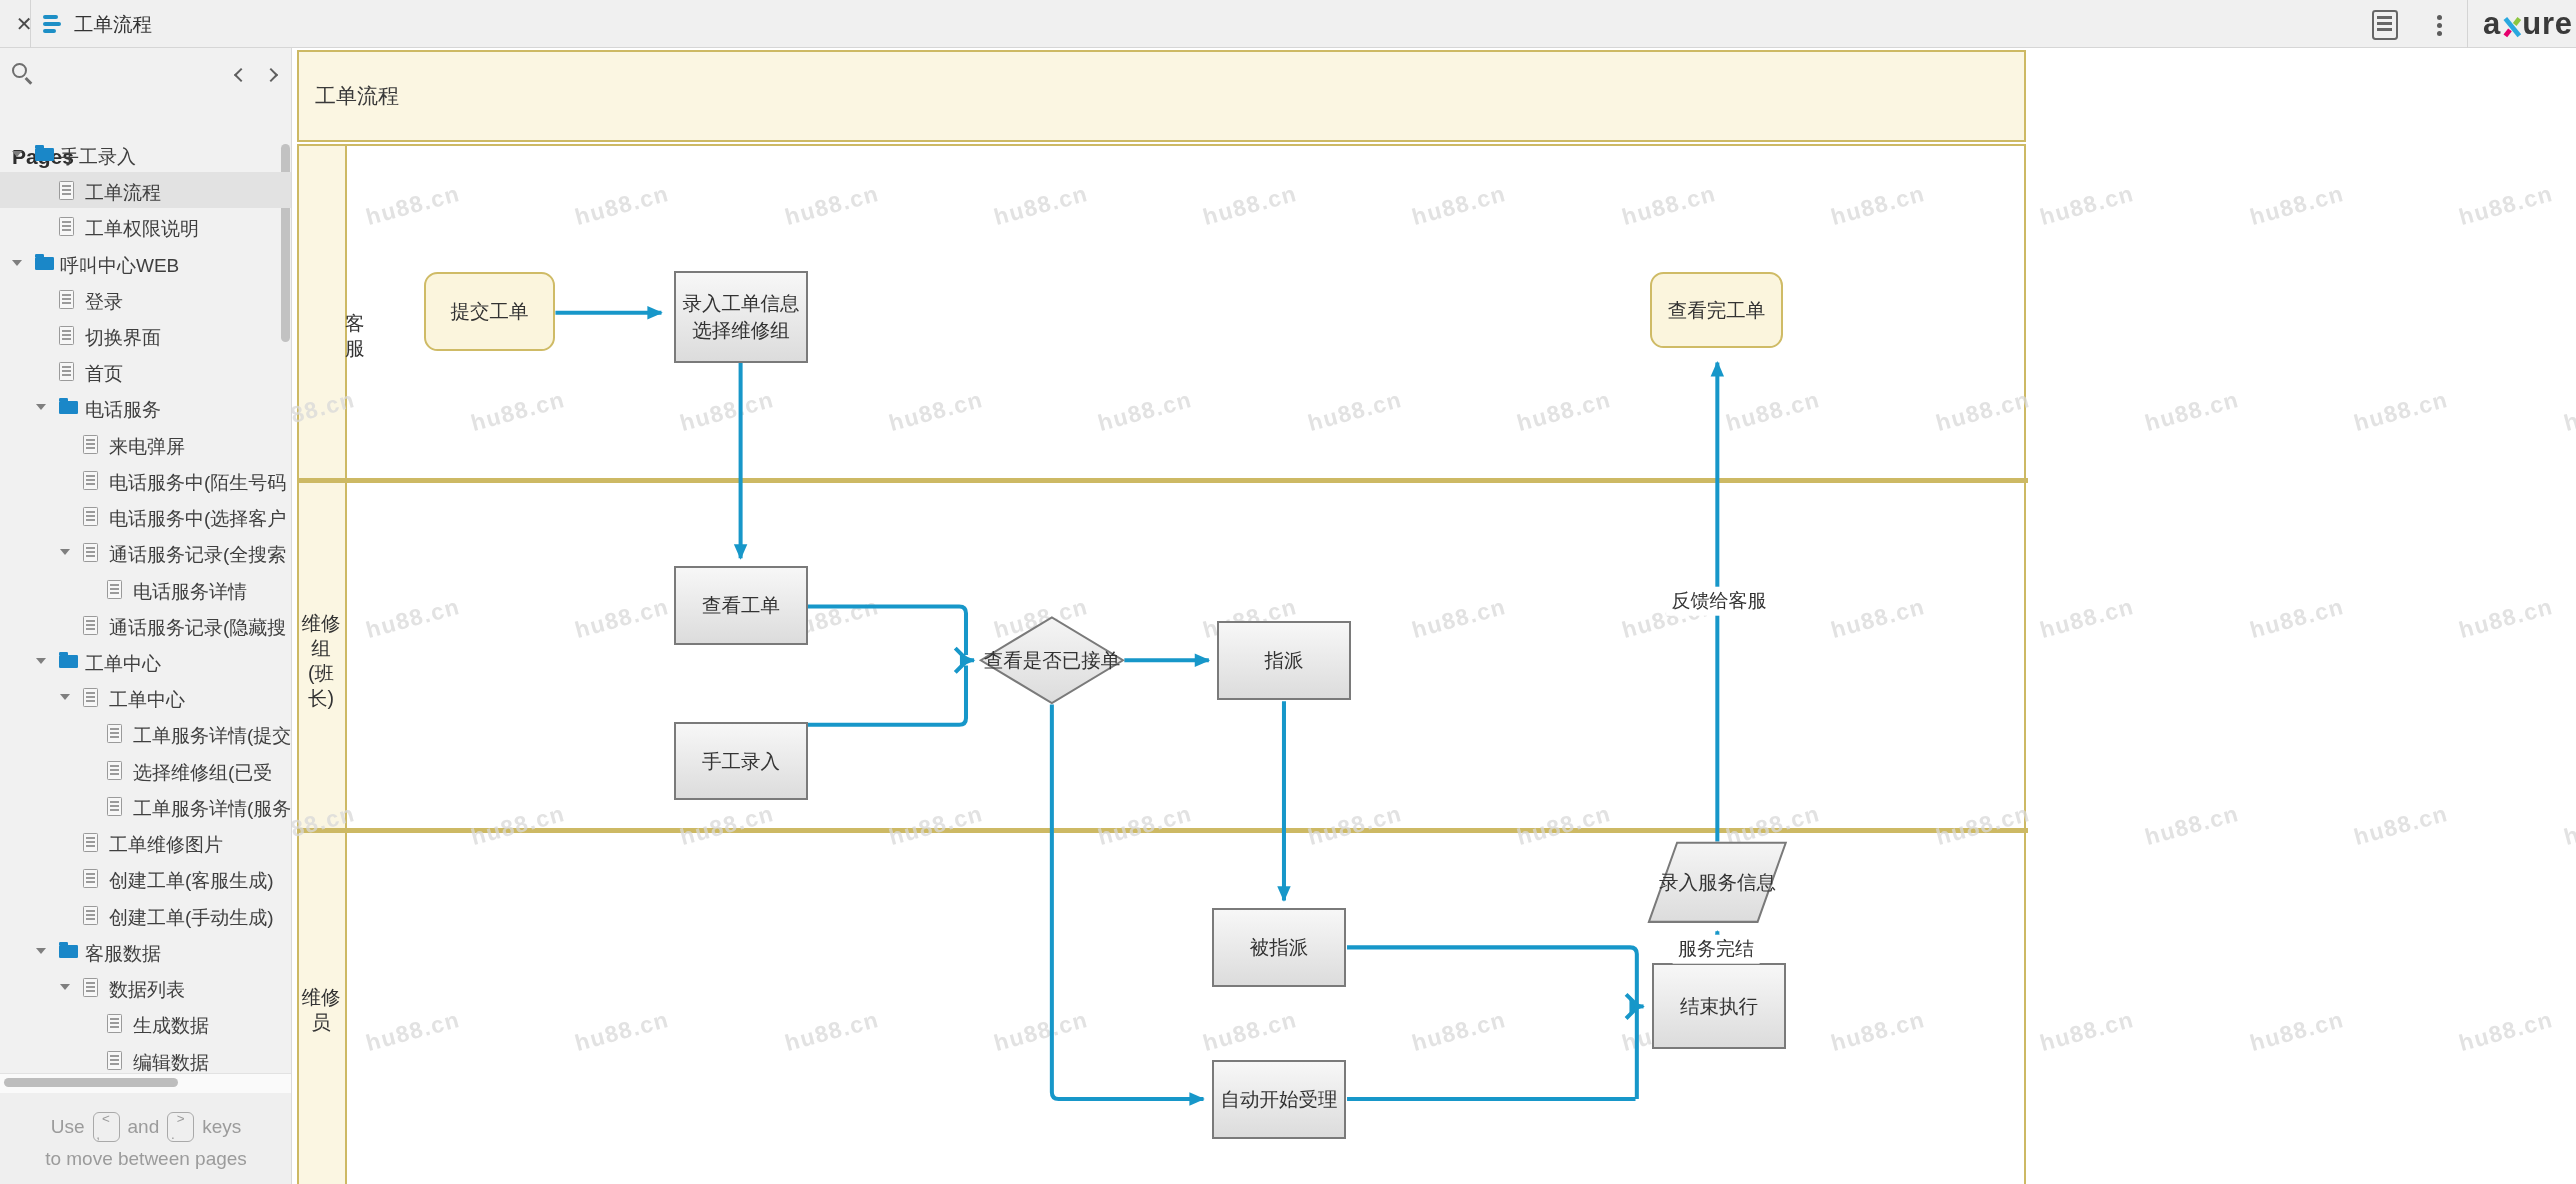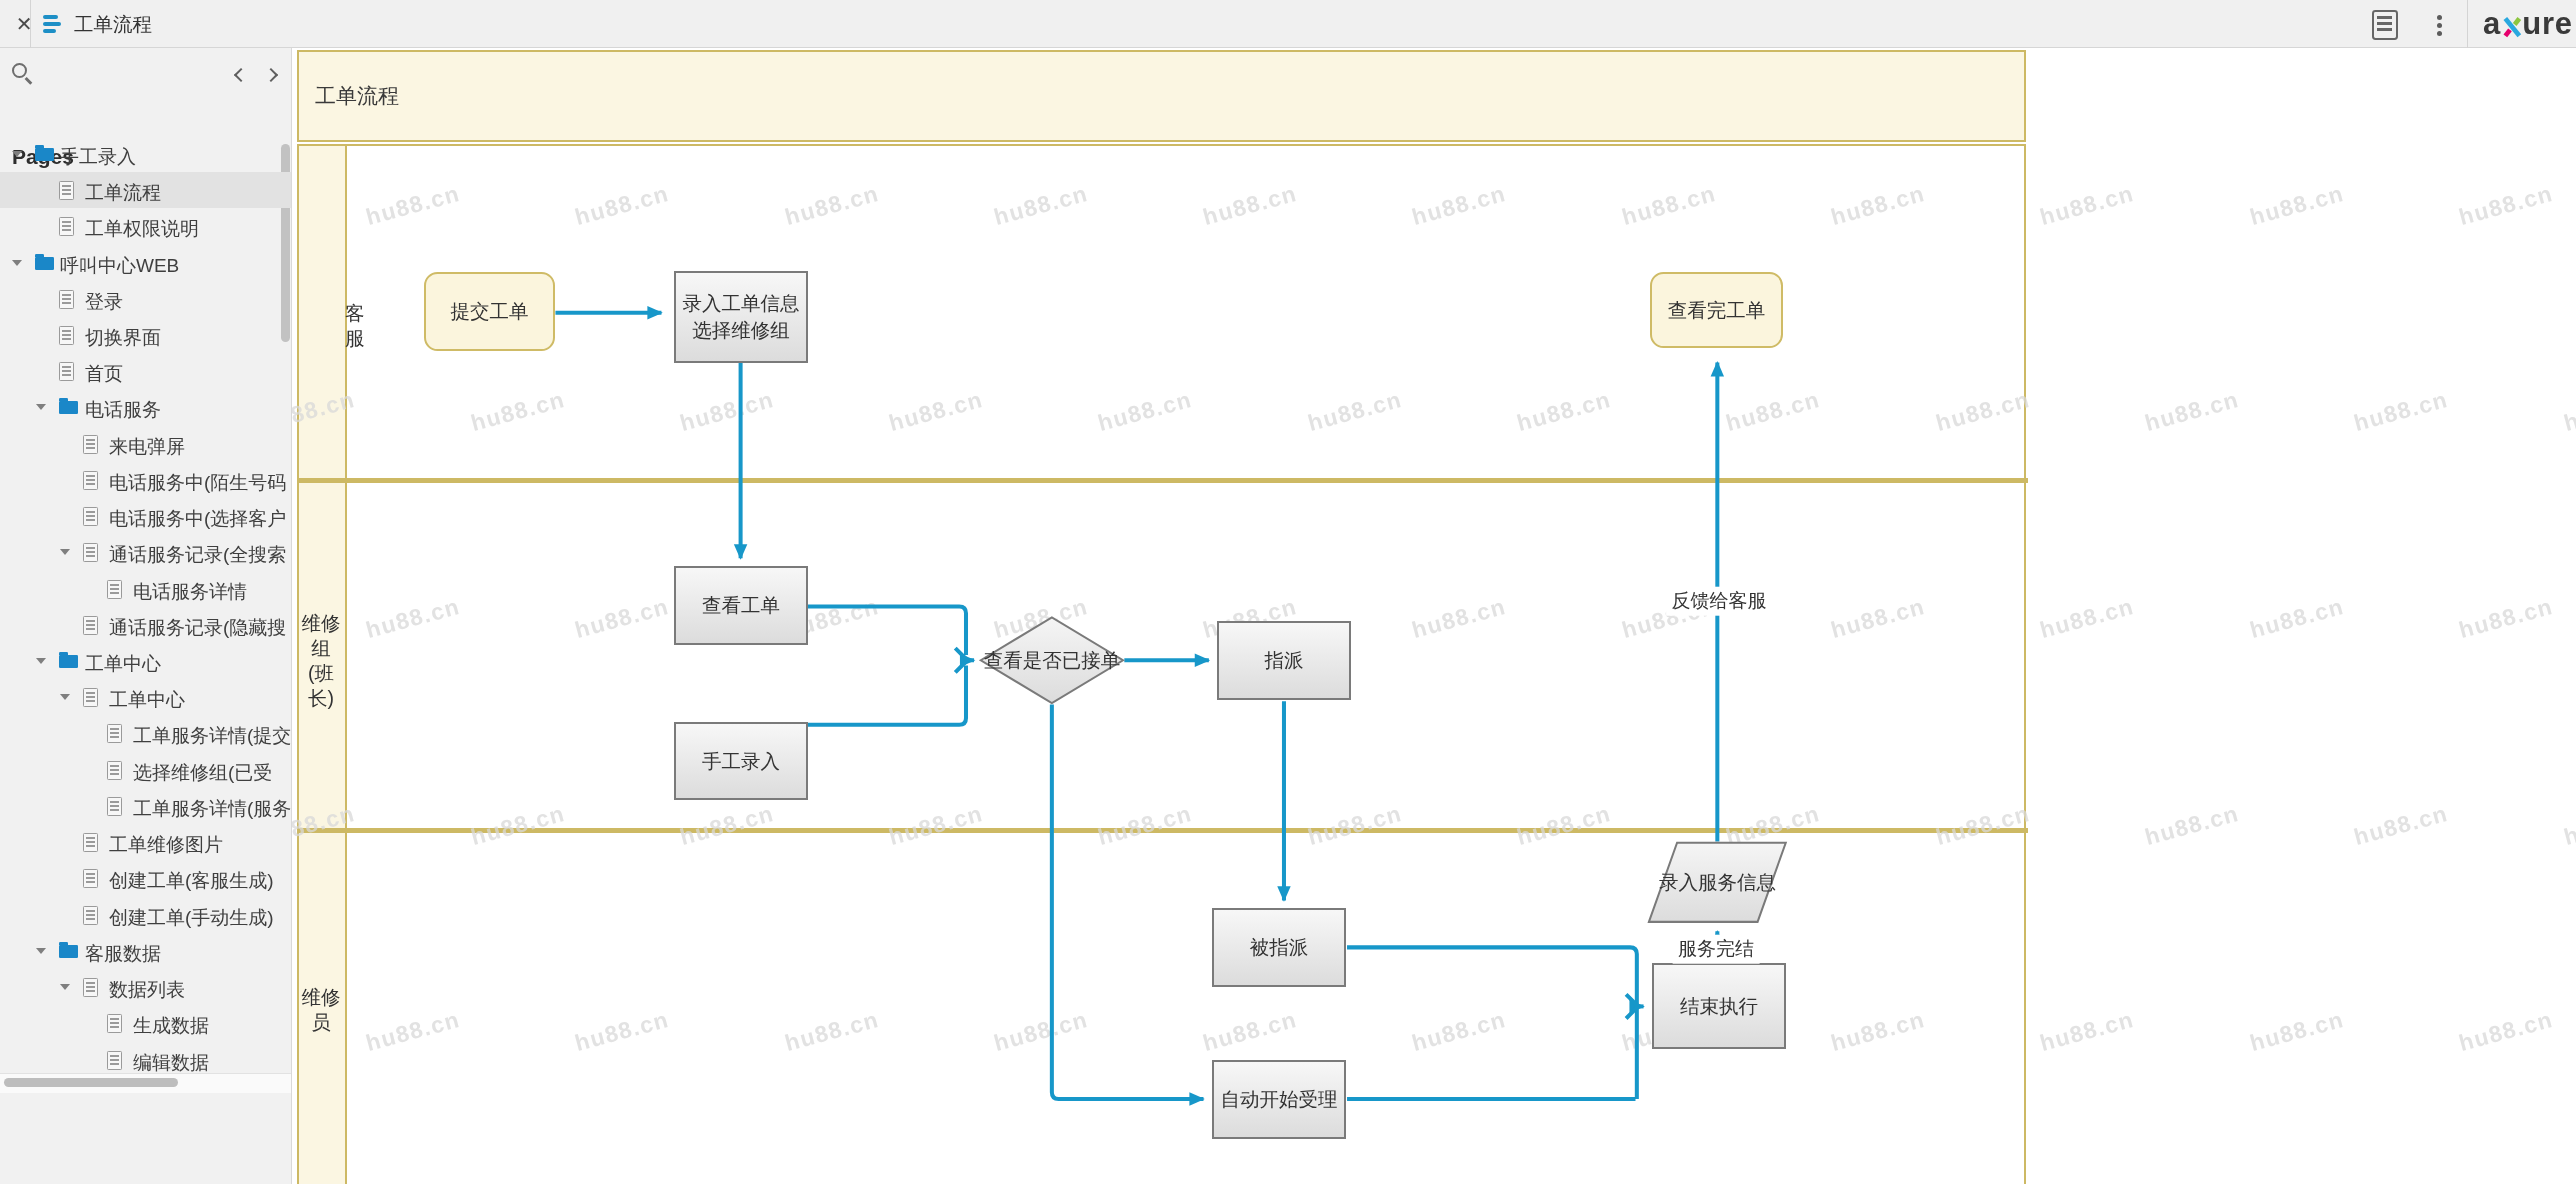--- a/index.html
+++ b/index.html
@@ -166,21 +166,21 @@
 <div class="title-band">
   <div class="diagram-title">工单流程</div>
 </div>
 
 <div class="lanes">
   <div class="label-col"></div>
   <div class="lane-div" style="top:332px;"></div>
   <div class="lane-div" style="top:682px;"></div>
 </div>
 <div id="lane-labels">
-    <div class="lane-label" style="left: 297px; top: 301px; padding-left: 48px;">
+    <div class="lane-label" style="left: 297px; top: 311px; padding-left: 48px;">
       <div>客服</div>
     </div>
     <div class="lane-label" style="left: 297px; top: 611px;">
       <div>维修</div>
       <div>组</div>
       <div>(班</div>
       <div>长)</div>
     </div>
     <div class="lane-label" style="left: 297px; top: 985px;">
       <div>维修</div>
@@ -400,14 +400,30 @@
         <span class="tree-label" style="left: 133px;">生成数据</span>
       </div>
       <div class="tree-row" style="top: 994px;">
         <span class="page-ico" style="left: 107px;"></span>
         <span class="tree-label" style="left: 133px;">编辑数据</span>
       </div>
     </div>
   <div class="scroll-v"></div>
   <div class="scroll-h-track"></div>
   <div class="scroll-h"></div>
+  <div class="side-footer">
+    <div class="foot-line1">
+      <span>Use</span>
+      <span class="keycap">
+          <span class="kt">&lt;</span>
+          <span class="kb">,</span>
+        </span>
+      <span>and</span>
+      <span class="keycap">
+          <span class="kt">&gt;</span>
+          <span class="kb">.</span>
+        </span>
+      <span>keys</span>
+    </div>
+    <div class="foot-line2">to move between pages</div>
+  </div>
 </div>
 
 
 </body></html>

